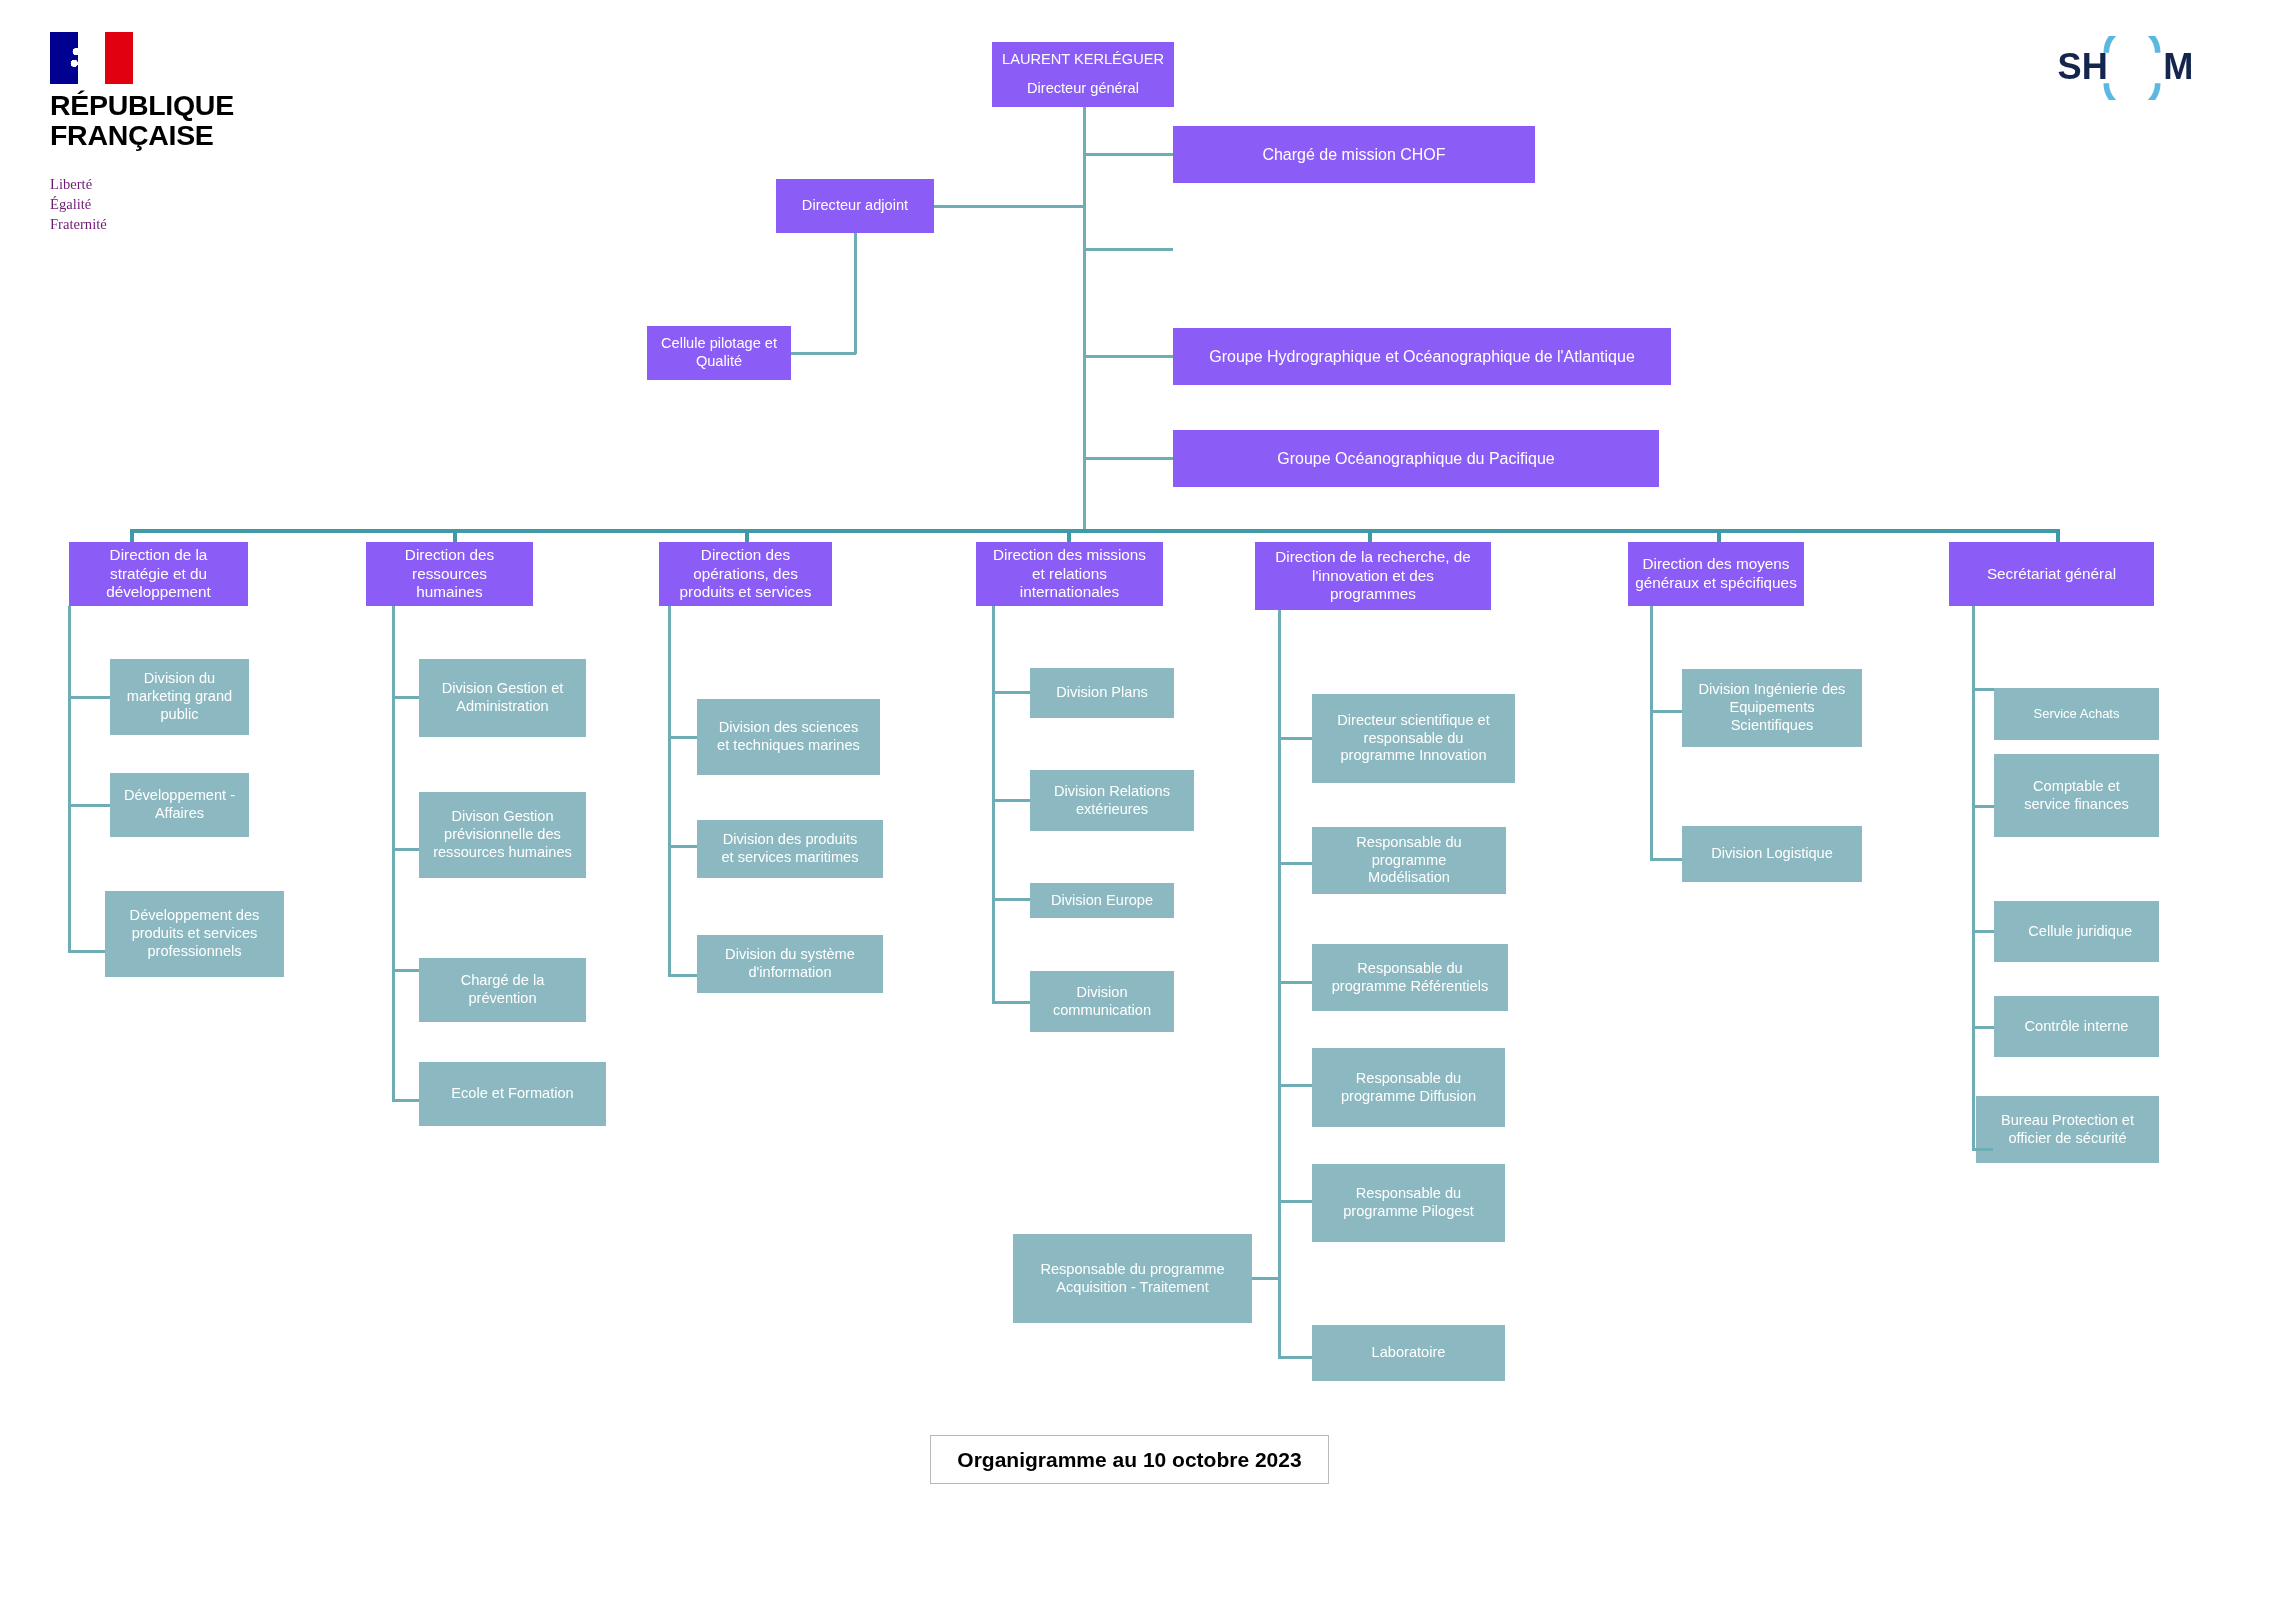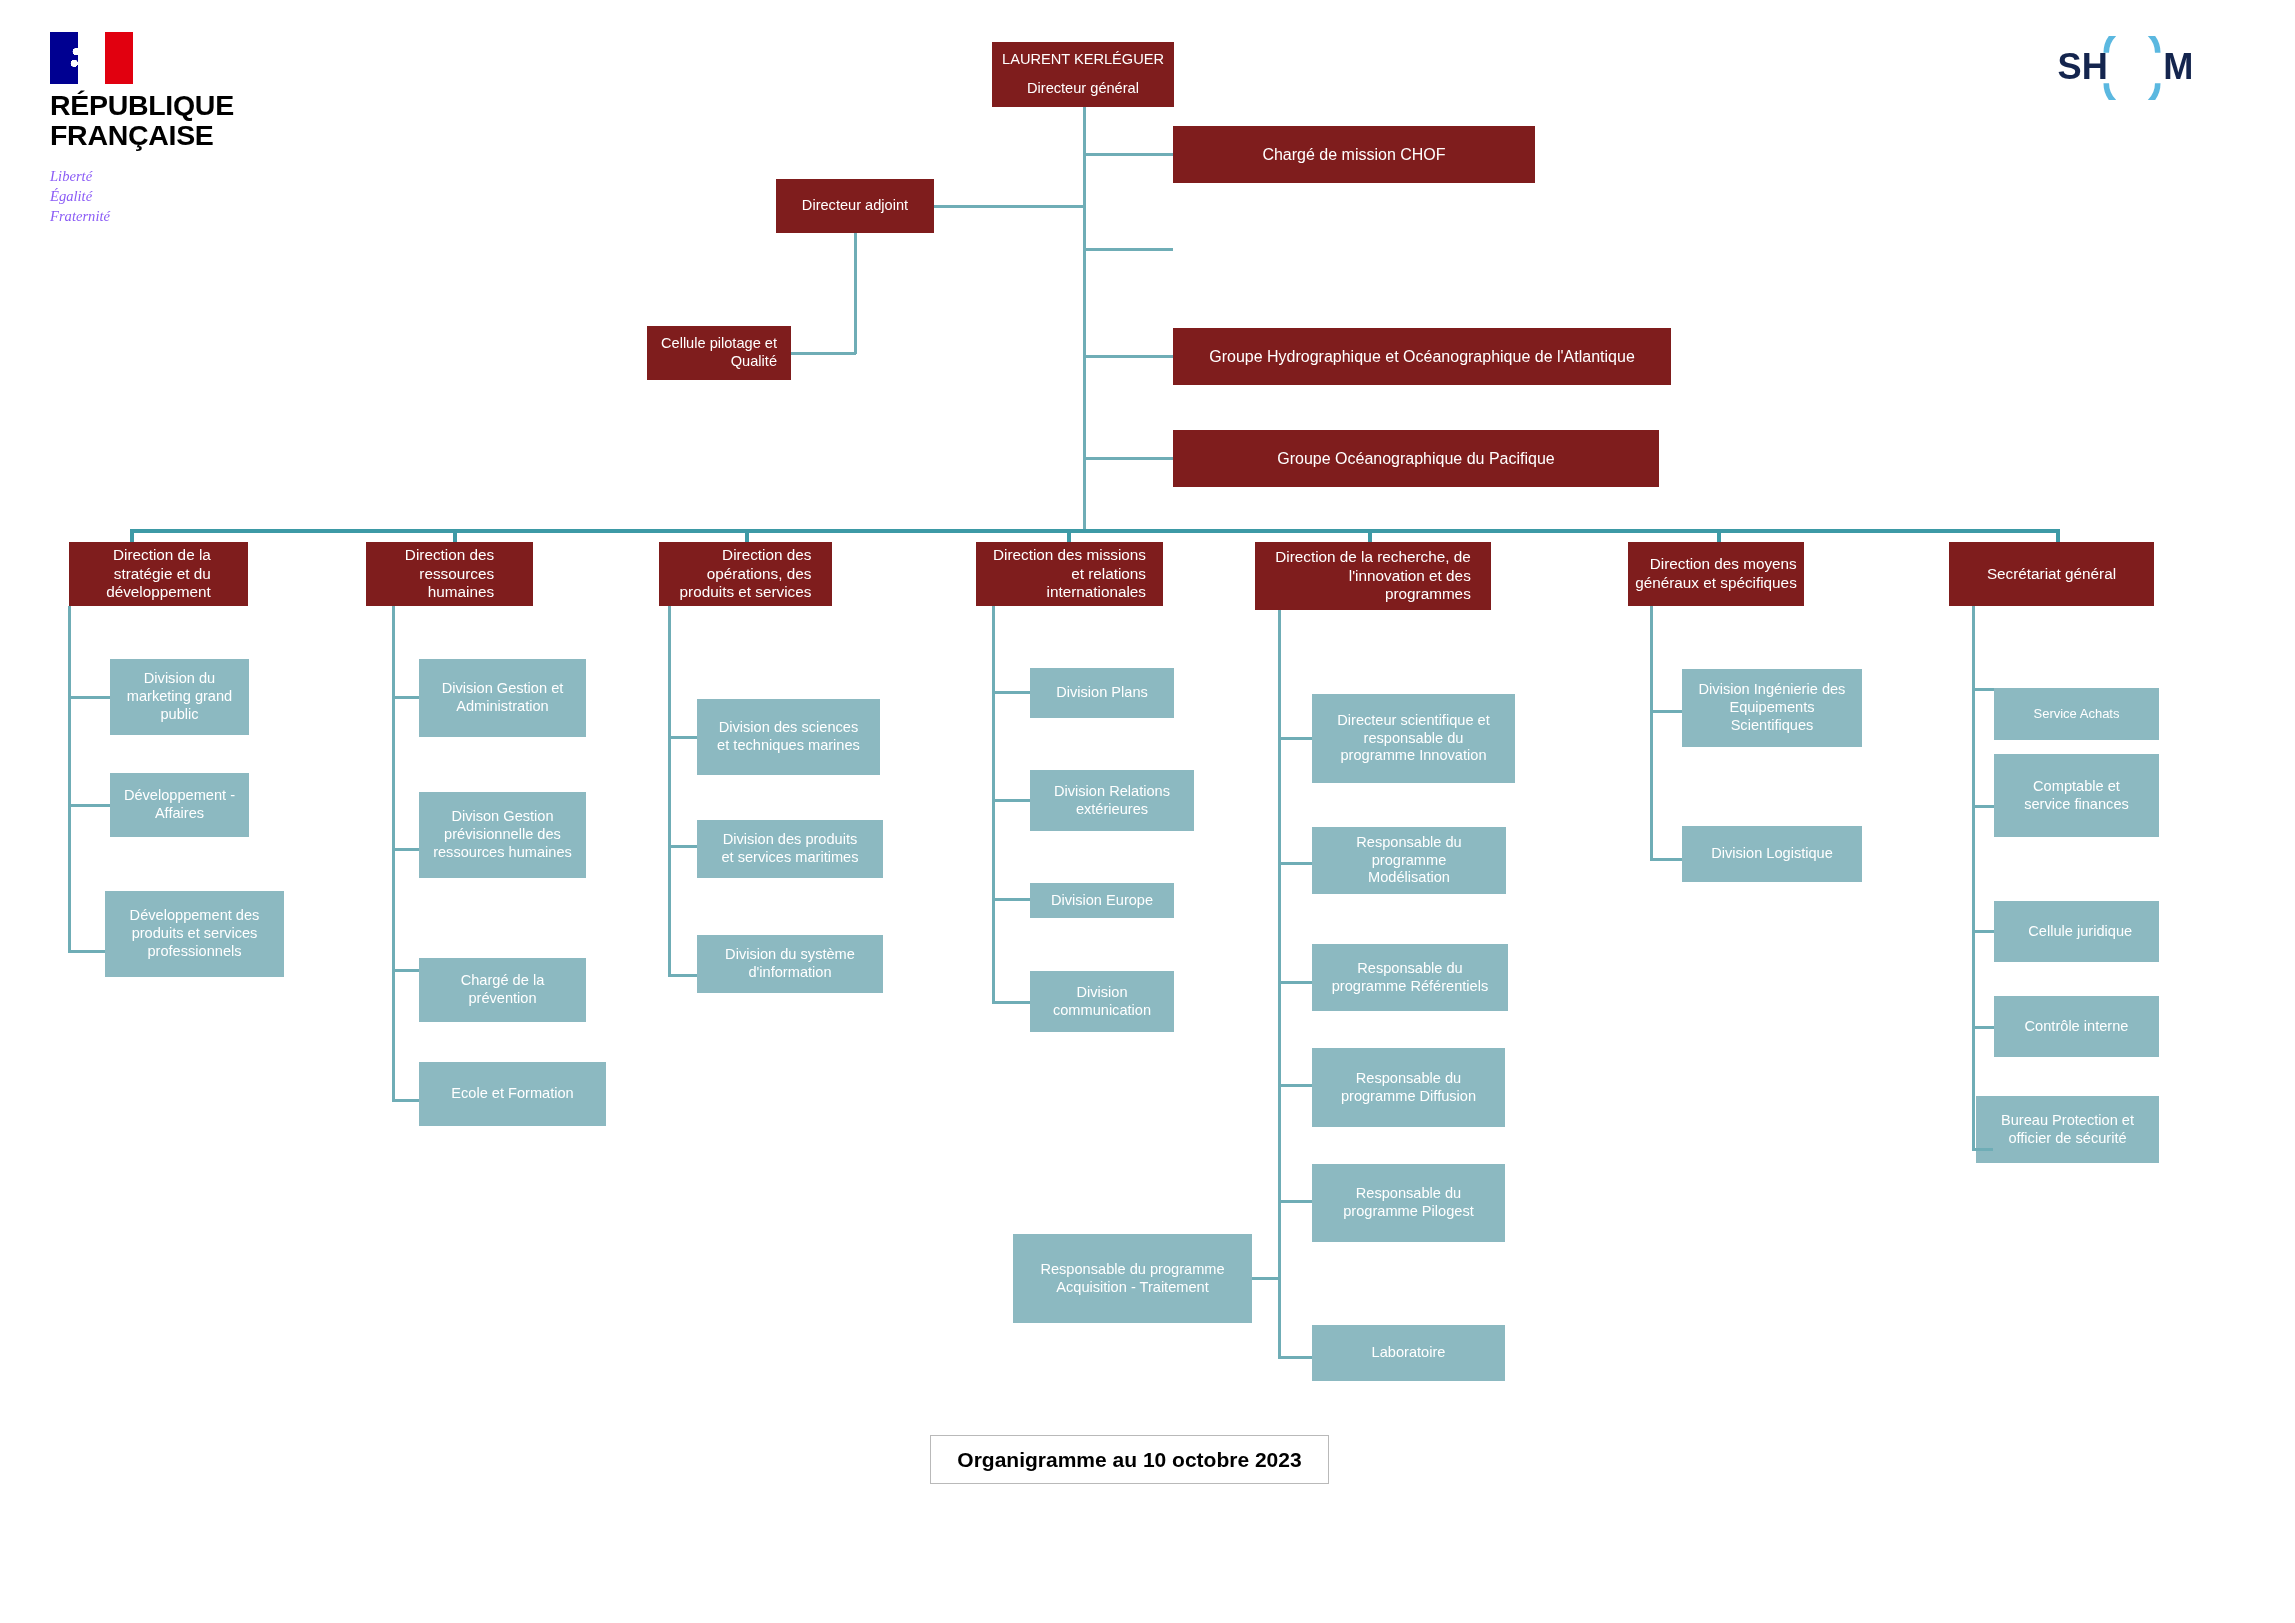--- a/index.html
+++ b/index.html
@@ -24,21 +24,21 @@
     box-sizing: border-box;
     display: flex;
     align-items: center;
     justify-content: center;
     text-align: center;
     color: #ffffff;
     line-height: 1.22;
     padding: 2.8px 5.6px;
     white-space: pre-line;
   }
-  .node.dark  { background: #7f1d1d; text-align: right; }
+  .node.dark  { background: #8b5cf6; }
   .node.light { background: #8cb9c1; }
 
   
   .ln {
     position: absolute;
     background: #6fadb6;
   }
   .ln.dark { background: #3d9aa6; }
 
   
@@ -68,26 +68,25 @@
   }
   #rf-words {
     margin-top: 7px;
     font-weight: bold;
     font-size: 28.5px;
     line-height: 1.04;
     letter-spacing: -0.3px;
     color: #000000;
   }
   #rf-motto {
-    margin-top: 17px;
+    margin-top: 25px;
     font-family: "Liberation Serif", serif;
-    font-style: italic;
     font-size: 14.6px;
     line-height: 1.35;
-    color: #8b5cf6;
+    color: #701a75;
   }
 
   #shom-logo {
     position: absolute;
     right: 83px;
     top: 36px;
     width: 160px;
     height: 64px;
   }
   #shom-logo svg { width: 100%; height: 100%; display: block; }

